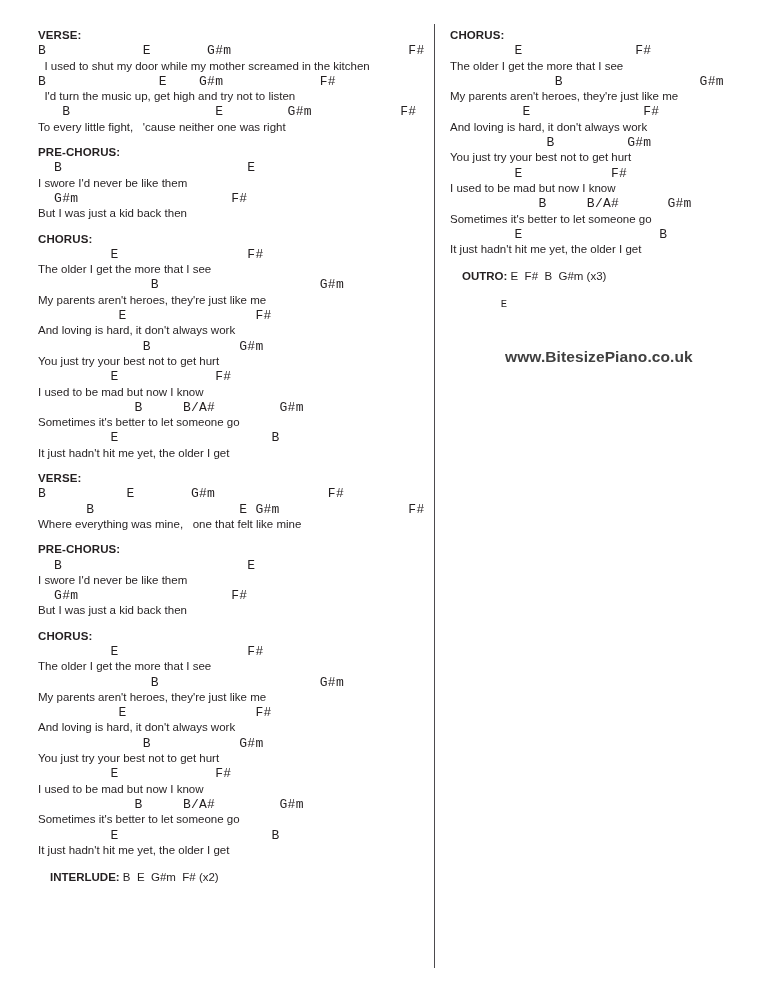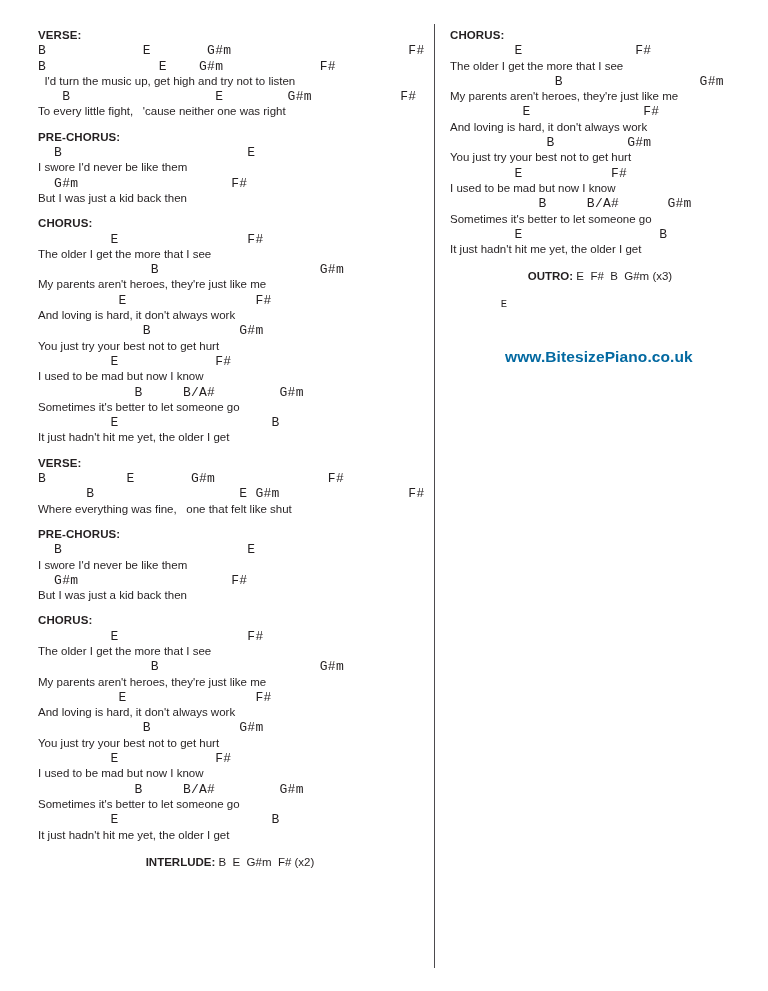--- a/index.html
+++ b/index.html
@@ -74,21 +74,20 @@
     white-space: pre;
     margin: 0;
   }
 
   
   .inline-row {
     font-size: 11.5px;
     line-height: 15.3px;
     white-space: pre;
     margin: 12px;
-    text-align: center;
   }
   .inline-row .lbl {
     font-weight: bold;
   }
   .inline-row .val {
     font-weight: normal;
   }
   .subchord {
     font-family: "Liberation Mono", monospace;
     font-size: 10.6px;
@@ -96,36 +95,37 @@
     white-space: pre;
     margin: 0;
   }
 
   #watermark {
     position: absolute;
     left: 505px;
     top: 348px;
     font-size: 15.5px;
     font-weight: bold;
-    color: #0369a1;
+    color: #404040;
     letter-spacing: 0.1px;
     white-space: nowrap;
   }
 </style>
 </head>
 <body>
 
 <div id="sheet">
 
   <div class="divider"></div>
 
   <div class="column" id="col-left">
       <div class="section">
         <div class="heading">VERSE:</div>
         <div class="chordline">B            E       G#m                      F#</div>
+        <div class="lyricline">  I used to shut my door while my mother screamed in the kitchen</div>
         <div class="chordline">B              E    G#m            F#</div>
         <div class="lyricline">  I'd turn the music up, get high and try not to listen</div>
         <div class="chordline">   B                  E        G#m           F#</div>
         <div class="lyricline">To every little fight,   'cause neither one was right</div>
       </div>
       <div class="section">
         <div class="heading">PRE-CHORUS:</div>
         <div class="chordline">  B                       E</div>
         <div class="lyricline">I swore I'd never be like them</div>
         <div class="chordline">  G#m                   F#</div>
@@ -145,21 +145,21 @@
         <div class="lyricline">I used to be mad but now I know</div>
         <div class="chordline">            B     B/A#        G#m</div>
         <div class="lyricline">Sometimes it's better to let someone go</div>
         <div class="chordline">         E                   B</div>
         <div class="lyricline">It just hadn't hit me yet, the older I get</div>
       </div>
       <div class="section">
         <div class="heading">VERSE:</div>
         <div class="chordline">B          E       G#m              F#</div>
         <div class="chordline">      B                  E G#m                F#</div>
-        <div class="lyricline">Where everything was fine,   one that felt like shut</div>
+        <div class="lyricline">Where everything was mine,   one that felt like mine</div>
       </div>
       <div class="section">
         <div class="heading">PRE-CHORUS:</div>
         <div class="chordline">  B                       E</div>
         <div class="lyricline">I swore I'd never be like them</div>
         <div class="chordline">  G#m                   F#</div>
         <div class="lyricline">But I was just a kid back then</div>
       </div>
       <div class="section">
         <div class="heading">CHORUS:</div>

